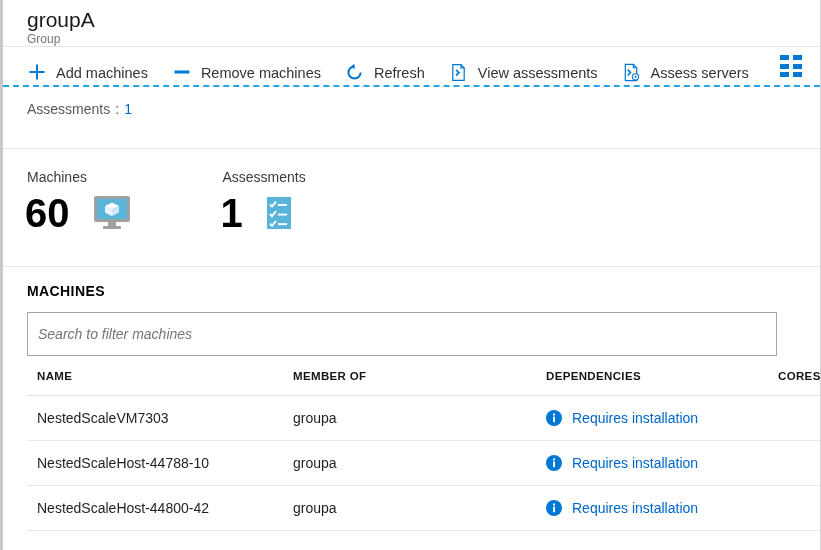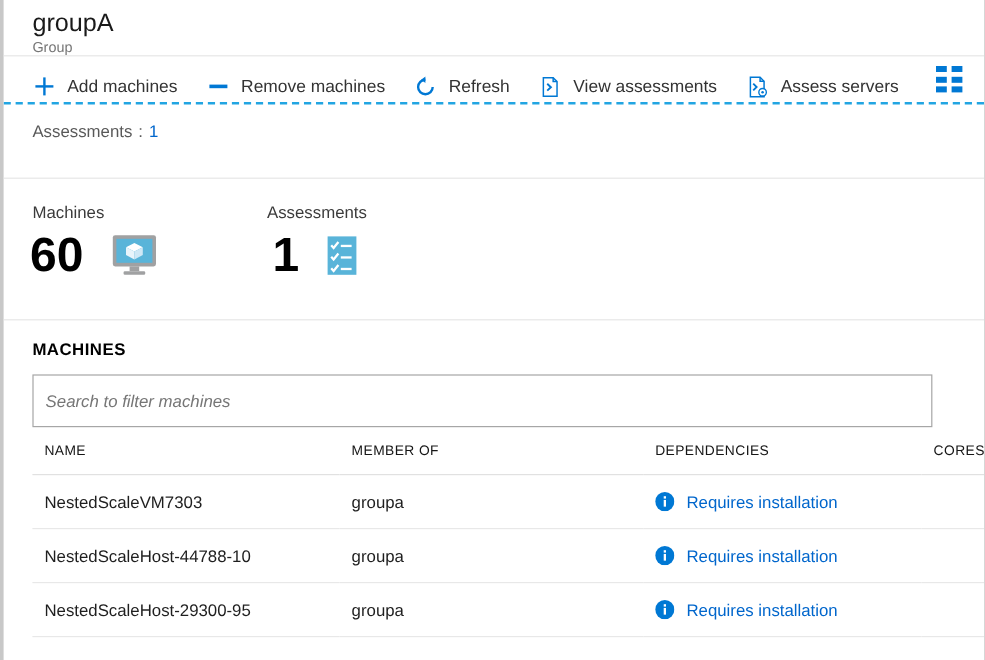--- a/index.html
+++ b/index.html
@@ -132,21 +132,20 @@
   }
   .stat-label {
     font-size: 14px;
     color: #3b3b3b;
     margin-bottom: 6px;
     padding-left: 6px;
   }
   .stat-body {
     display: flex;
     align-items: center;
-    justify-content: center;
   }
   .stat-value {
     font-size: 40px;
     font-weight: bold;
     color: #000000;
     line-height: 44px;
     padding-left: 4px;
   }
   .stat-icon {
     margin-left: 22px;
@@ -194,21 +193,21 @@
   }
 
   
   table.grid {
     border-collapse: collapse;
     width: 773px;
     table-layout: fixed;
   }
   table.grid th {
     font-size: 11.5px;
-    font-weight: normal;
+    font-weight: bold;
     color: #161616;
     letter-spacing: 0.35px;
     text-align: left;
     padding: 0 0 13px 10px;
     border-bottom: 1px solid #e1e1e1;
     vertical-align: bottom;
   }
   table.grid td {
     font-size: 14px;
     color: #1f1f1f;
@@ -410,21 +409,21 @@
                     <rect x="7.1" y="6.6" width="1.9" height="5.6" fill="#ffffff"></rect>
                     <rect x="7.1" y="3.5" width="1.9" height="2" fill="#ffffff"></rect>
                   </svg>
               </span>
               <span class="dep-link">Requires installation</span>
             </span>
           </td>
           <td class="c-cores">1</td>
         </tr>
         <tr>
-          <td class="c-name">NestedScaleHost-29300-95</td>
+          <td class="c-name">NestedScaleHost-44800-42</td>
           <td class="c-member">groupa</td>
           <td class="c-dep">
             <span class="dep-cell">
               <span class="info-ico">
                 <svg width="16" height="16" viewBox="0 0 16 16">
                     <circle cx="8" cy="8" r="8" fill="#0078d4"></circle>
                     <rect x="7.1" y="6.6" width="1.9" height="5.6" fill="#ffffff"></rect>
                     <rect x="7.1" y="3.5" width="1.9" height="2" fill="#ffffff"></rect>
                   </svg>
               </span>

